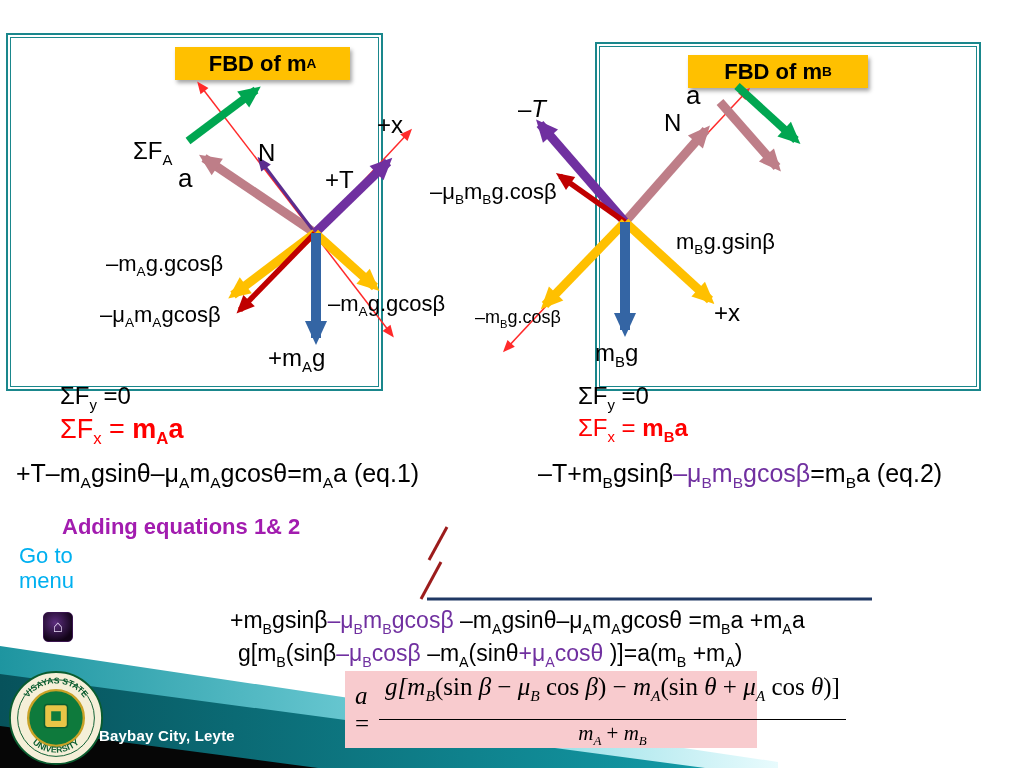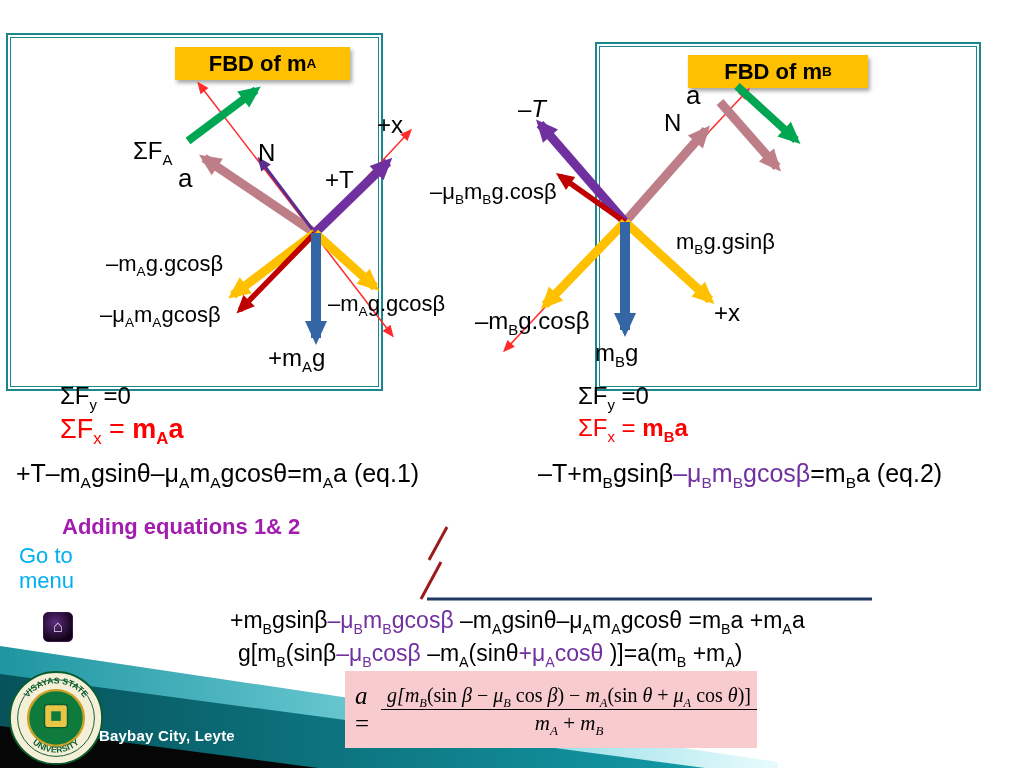--- a/index.html
+++ b/index.html
@@ -21,21 +21,21 @@
   .cyan { color:#00B0F0; white-space:pre-line; line-height:1.15; }
   .home-btn { position:absolute; left:43px; top:612px; width:30px; height:30px; z-index:6;
               background:radial-gradient(circle at 40% 35%, #5C2D7E, #120318 75%);
               border:1px solid #3A1550; border-radius:5px; color:#E8D9F5;
               display:flex; align-items:center; justify-content:center; font-size:17px; cursor:pointer; }
   .formula-box { position:absolute; left:345px; top:671px; width:412px; height:77px;
                  background:#F8CBCE; display:flex; align-items:center; gap:10px;
                  padding-left:10px; z-index:6; font-family:"Liberation Serif","DejaVu Serif",serif; }
   .formula-box .lhs { font-size:25px; }
   .frac { display:inline-flex; flex-direction:column; align-items:center; }
-  .frac .num { font-size:20px; border-bottom:1.6px solid #000; padding:0 6px 2px; white-space:nowrap; }
+  .frac .num { font-size:25px; border-bottom:1.6px solid #000; padding:0 6px 18px; white-space:nowrap; }
   .frac .den { font-size:21px; padding-top:1px; white-space:nowrap; }
   .loc { position:absolute; left:99px; top:727px; z-index:3; color:#fff;
          font-weight:bold; font-size:15px; letter-spacing:.2px; }
 </style>
 </head>
 <body>
 
 <div class="fbd-box" style="left:6px;top:33px;width:377px;height:358px"></div>
 <div class="fbd-box" style="left:595px;top:42px;width:386px;height:349px"></div>
 <div class="fbd-title" style="left:175px;top:47px;width:175px;height:33px">
@@ -109,21 +109,21 @@
 <div class="lbl" style="left:106px;top:252px;font-size:22px"><span>–m</span><sub>A</sub><span>g.gcosβ</span></div>
 <div class="lbl" style="left:100px;top:303px;font-size:22px"><span>–μ</span><sub>A</sub><span>m</span><sub>A</sub><span>gcosβ</span></div>
 <div class="lbl" style="left:328px;top:292px;font-size:22px"><span>–m</span><sub>A</sub><span>g.gcosβ</span></div>
 <div class="lbl" style="left:268px;top:345px;font-size:24px"><span>+m</span><sub>A</sub><span>g</span></div>
 
 <div class="lbl" style="left:518px;top:96px;font-size:24px"><span>–</span><span style="font-style: italic;">T</span></div>
 <div class="lbl" style="left:686px;top:82px;font-size:26px"><span>a</span></div>
 <div class="lbl" style="left:664px;top:110px;font-size:24px"><span>N</span></div>
 <div class="lbl" style="left:430px;top:180px;font-size:22px"><span>–μ</span><sub>B</sub><span>m</span><sub>B</sub><span>g.cosβ</span></div>
 <div class="lbl" style="left:676px;top:230px;font-size:22px"><span>m</span><sub>B</sub><span>g.gsinβ</span></div>
-<div class="lbl" style="left:475px;top:308px;font-size:24px"><span>–m</span><sub>B</sub><span>g.cosβ</span></div>
+<div class="lbl" style="left:475px;top:308px;font-size:18px"><span>–m</span><sub>B</sub><span>g.cosβ</span></div>
 <div class="lbl" style="left:714px;top:300px;font-size:24px"><span>+x</span></div>
 <div class="lbl" style="left:595px;top:340px;font-size:24px"><span>m</span><sub>B</sub><span>g</span></div>
 
 <div class="lbl" style="left:60px;top:383px;font-size:24px"><span>ΣF</span><sub>y</sub><span> =0</span></div>
 <div class="lbl red" style="left:60px;top:415px;font-size:27px"><span>ΣF</span><sub>x</sub><span> = </span><span style="font-weight: bold;">m</span><sub style="font-weight: bold;">A</sub><span style="font-weight: bold;">a</span></div>
 <div class="lbl" style="left:578px;top:383px;font-size:24px"><span>ΣF</span><sub>y</sub><span> =0</span></div>
 <div class="lbl red" style="left:578px;top:415px;font-size:24px"><span>ΣF</span><sub>x</sub><span>  =  </span><span style="font-weight: bold;">m</span><sub style="font-weight: bold;">B</sub><span style="font-weight: bold;">a</span></div>
 <div class="lbl" style="left:16px;top:460px;font-size:25px"><span>+T–m</span><sub>A</sub><span>gsinθ–μ</span><sub>A</sub><span>m</span><sub>A</sub><span>gcosθ=m</span><sub>A</sub><span>a  (eq.1)</span></div>
 <div class="lbl" style="left:538px;top:460px;font-size:25px"><span>–T+m</span><sub>B</sub><span>gsinβ</span><span style="color: rgb(112, 48, 160);">–μ</span><sub style="color: rgb(112, 48, 160);">B</sub><span style="color: rgb(112, 48, 160);">m</span><sub style="color: rgb(112, 48, 160);">B</sub><span style="color: rgb(112, 48, 160);">gcosβ</span><span>=m</span><sub>B</sub><span>a  (eq.2)</span></div>
 <div class="lbl purple" style="left:62px;top:515px;font-size:22px">Adding equations 1&amp; 2</div>

